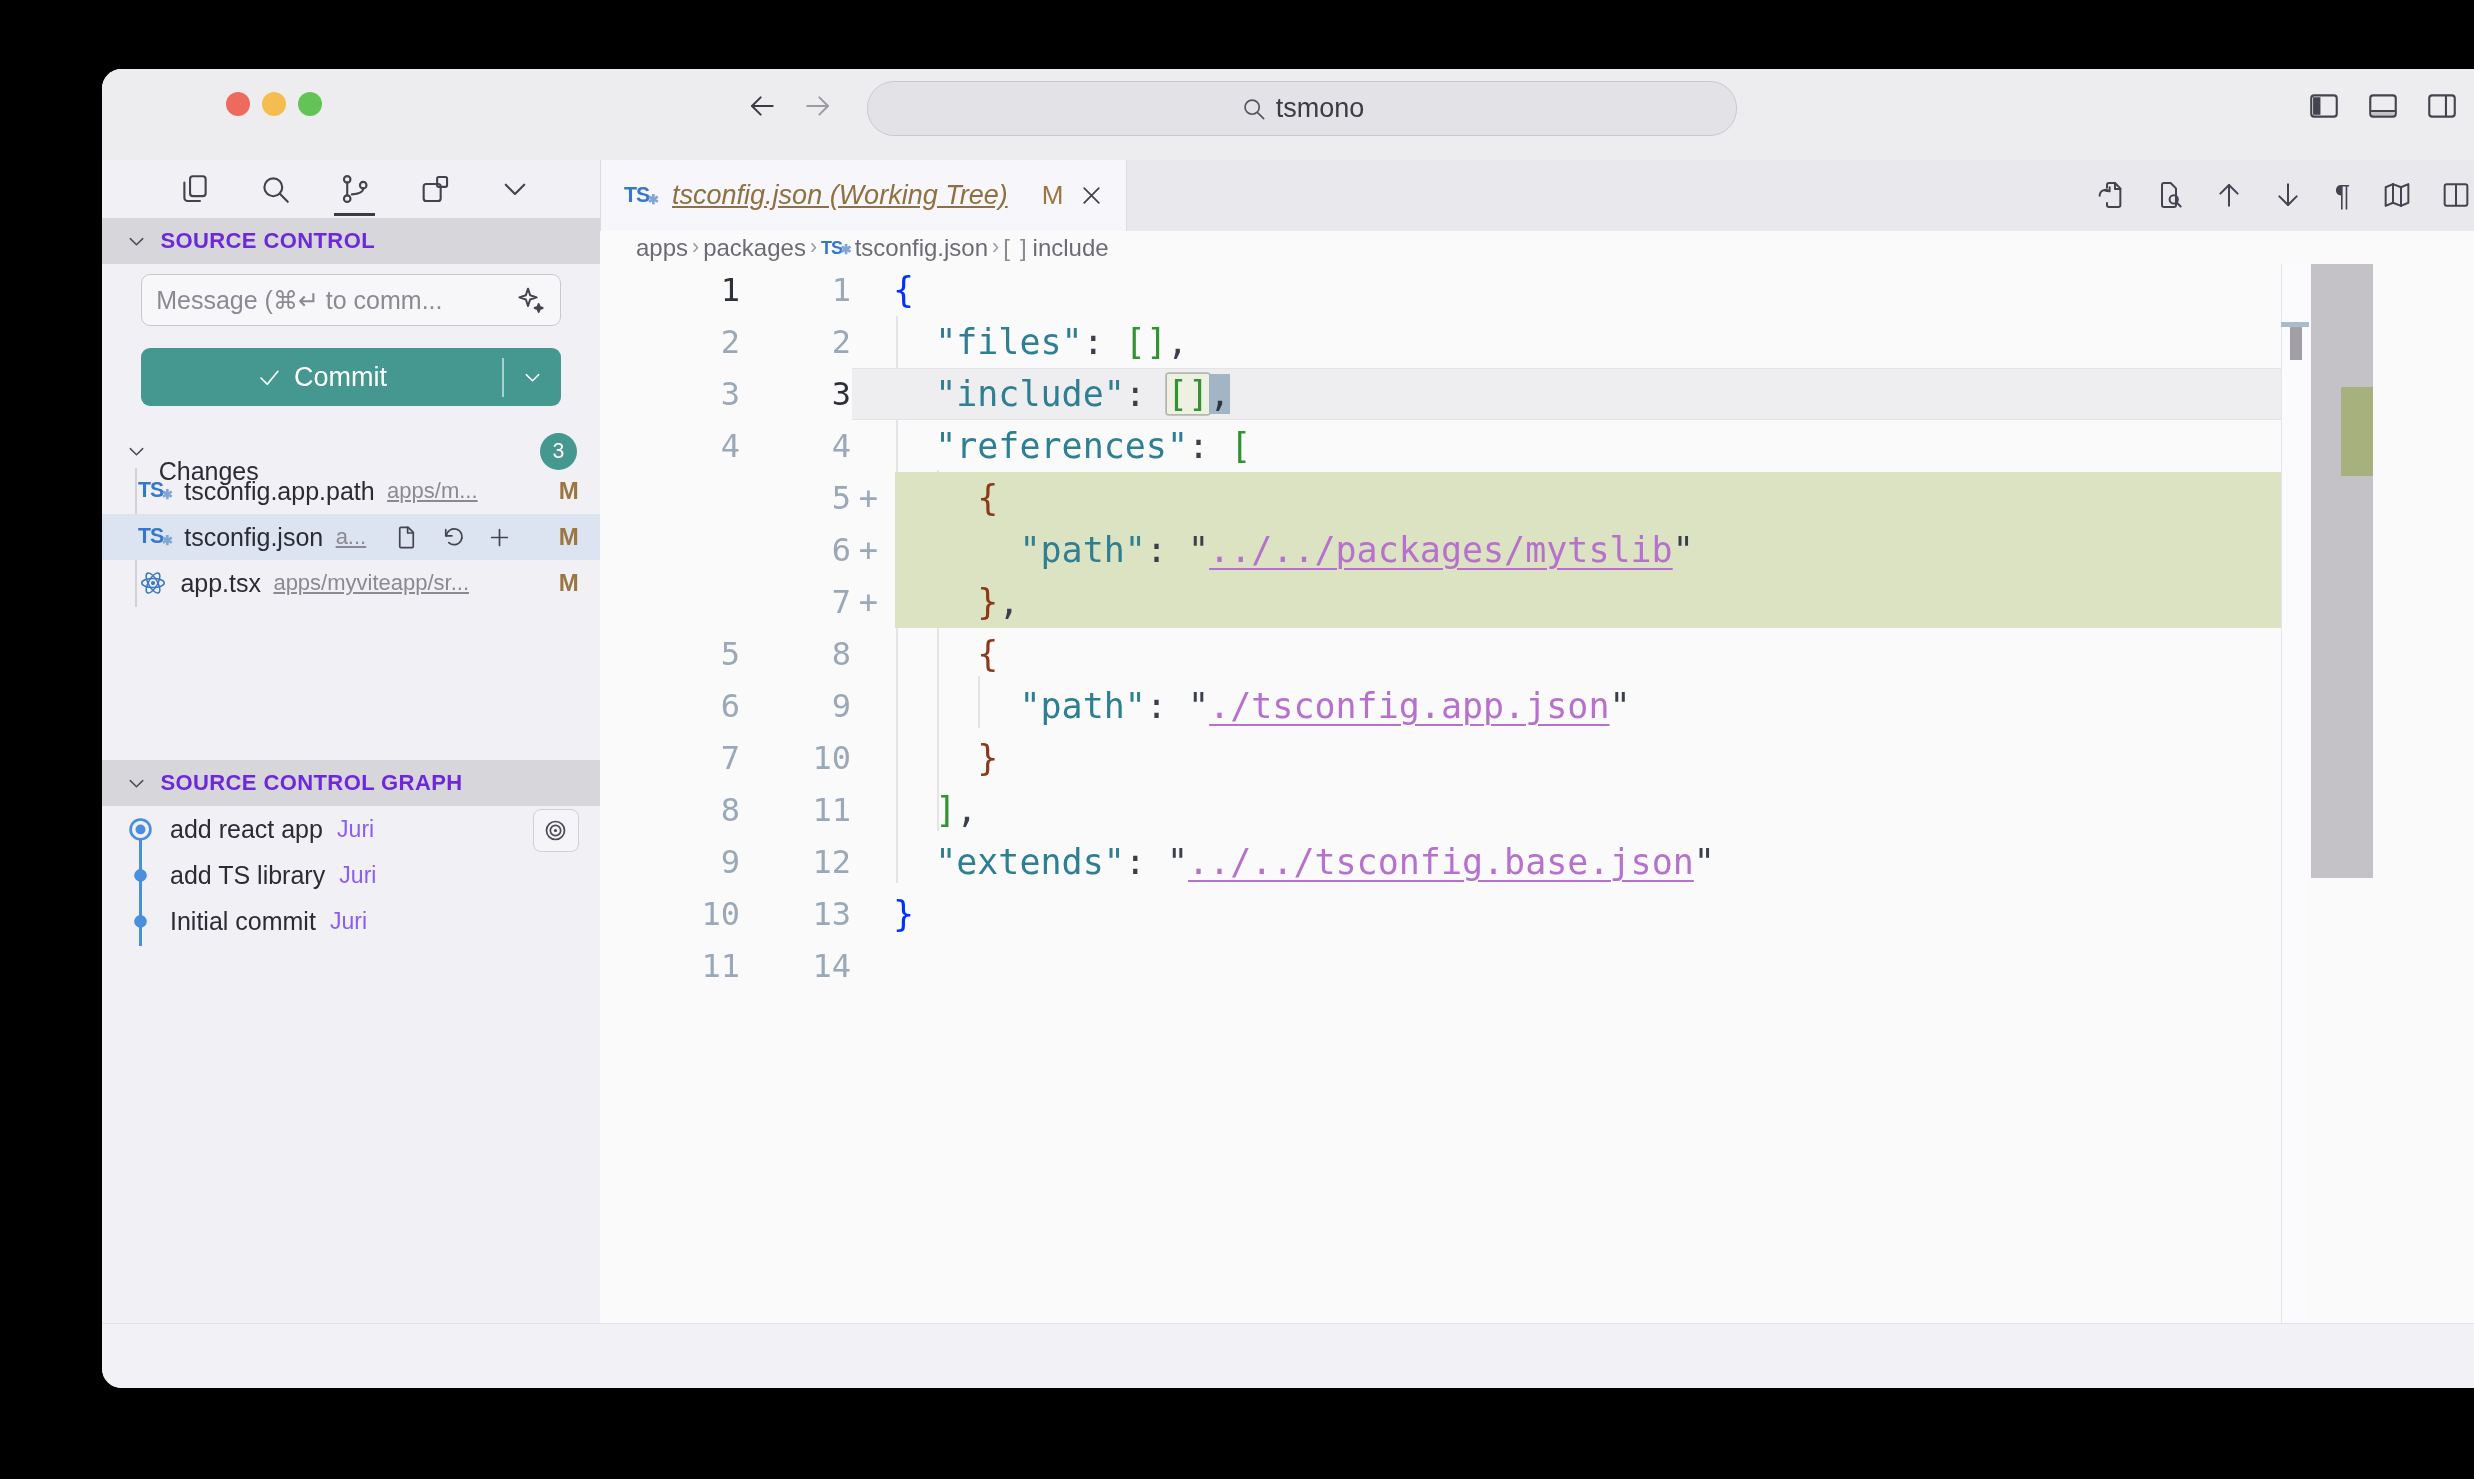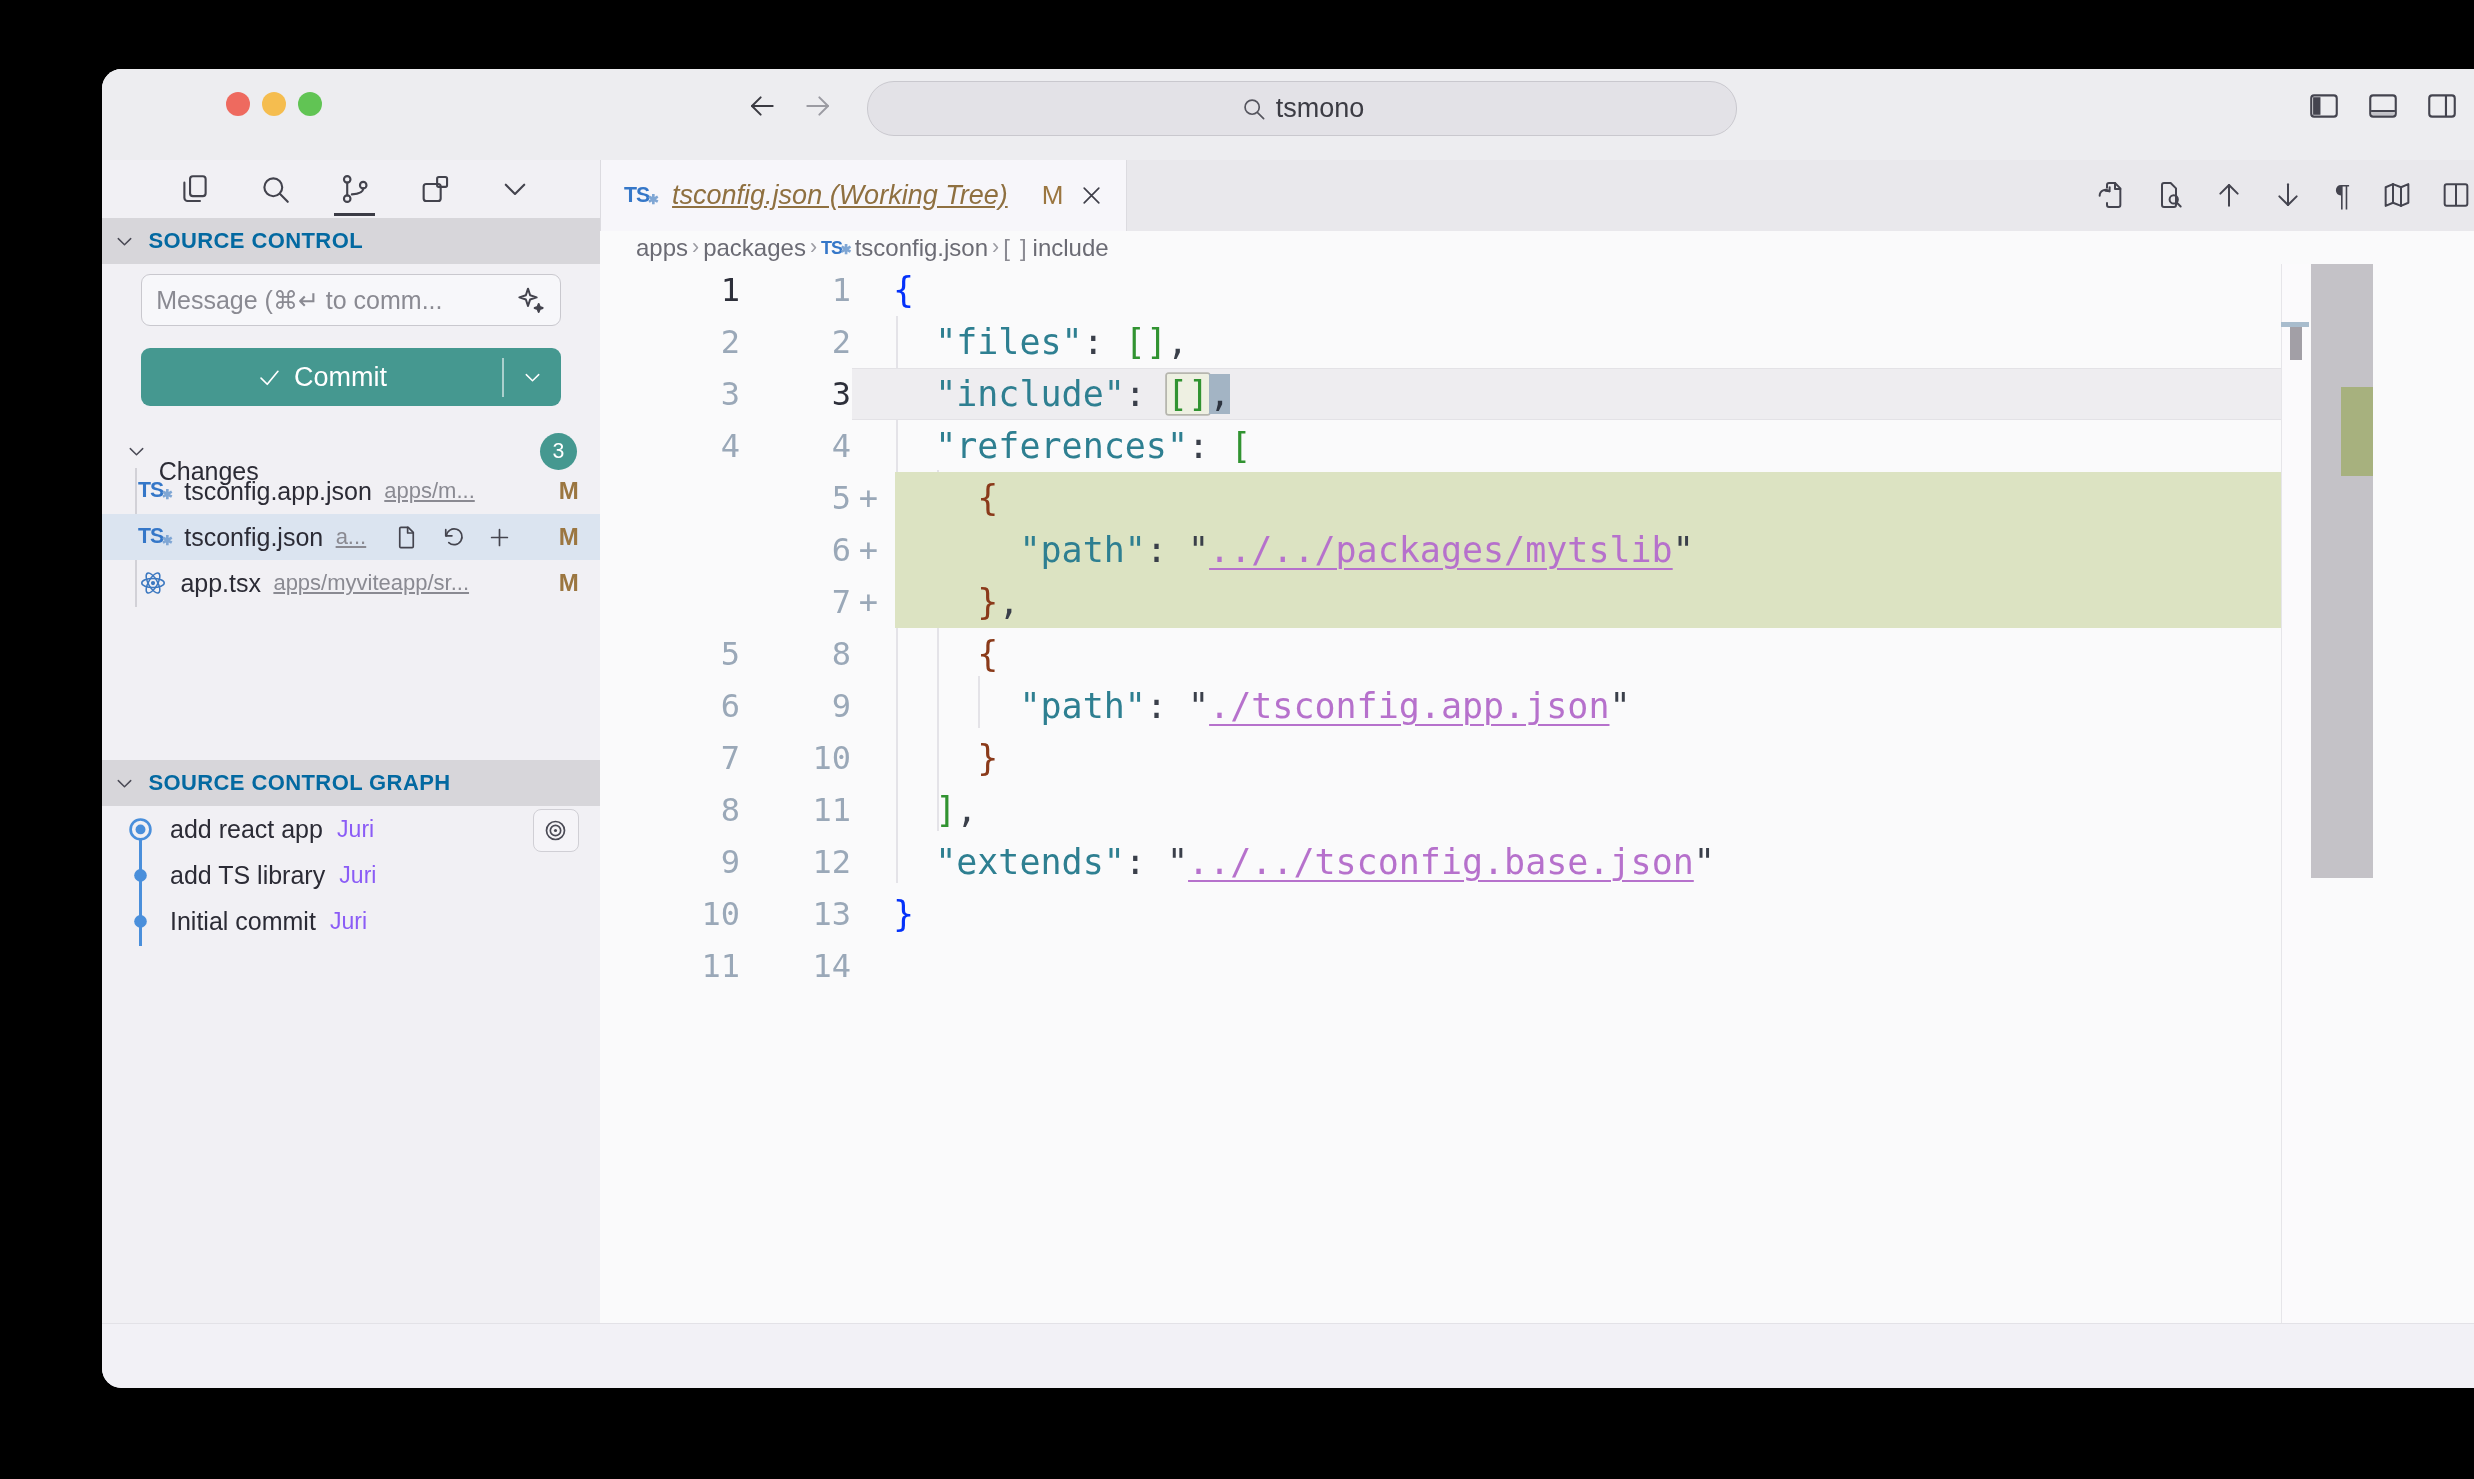--- a/index.html
+++ b/index.html
@@ -17,21 +17,21 @@
   .winicons{position:absolute;right:49px;top:19.6px;display:flex;gap:25px;color:#44444f;}
   .winicons .ic{width:34px;height:34px;}
   
   .sidebar{position:absolute;left:0;top:91px;width:498px;bottom:64px;background:#f1f0f4;
            border-right:0.9px solid #e2e1e5;}
   .activitybar{position:absolute;left:0;top:0;width:100%;height:58px;display:flex;align-items:center;
                gap:46px;padding-left:76px;color:#43434d;}
   .activitybar .ab-item{position:relative;width:34px;height:34px;}
   .ab-underline{position:absolute;left:-3.6px;bottom:-9.8px;width:41px;height:2.7px;background:#3b3b45;}
   .secthead{position:absolute;left:0;width:100%;height:46px;background:#d7d6da;display:flex;
-            align-items:center;gap:12.4px;padding-left:11px;box-sizing:border-box;color:#0369a1;
+            align-items:center;gap:12.4px;padding-left:23px;box-sizing:border-box;color:#6d28d9;
             font-size:22px;font-weight:bold;letter-spacing:0.4px;}
   .secthead .ic{width:23px;height:23px;color:#4a4a55;}
   .msgbox{position:absolute;left:39px;top:114px;width:420px;height:52px;background:#f7f7fa;
           border:1.8px solid #c9c8ce;border-radius:9px;box-sizing:border-box;font-size:25px;
           color:#2b2b35;padding:0 50px 0 14.2px;font-family:"Liberation Sans",sans-serif;}
   .msgbox::placeholder{color:#8a8a92;}
   .sparkle{position:absolute;left:412px;top:124px;width:32px;height:32px;color:#43434d;}
   .commitbtn{position:absolute;left:39px;top:188px;width:420px;height:58px;background:#459890;
              border-radius:9px;display:flex;align-items:center;color:#fff;font-size:27px;}
   .commitbtn .main{flex:1;display:flex;align-items:center;justify-content:center;gap:10.7px;}
@@ -244,21 +244,21 @@
               <path d="M5.5 9 12 15.5 18.5 9"></path>
             </svg>
           </span>
         <span class="lbl">Changes</span>
         <span class="badge">3</span>
       </div>
       <div class="indentline"></div>
       <div class="filelist" id="filelist">
           <div class="frow">
             <span class="tsicon">TS<span class="gear-dot">✱</span></span>
-            <span class="fname">tsconfig.app.json</span>
+            <span class="fname">tsconfig.app.path</span>
             <span class="fdesc">apps/m...</span>
             <span class="mbadge">M</span>
           </div>
           <div class="frow sel">
             <span class="tsicon">TS<span class="gear-dot">✱</span></span>
             <span class="fname">tsconfig.json</span>
             <span class="fdesc">a...</span>
             <span class="facts">
               <span class="ic">
                 <svg viewBox="0 0 24 24" fill="none" stroke="currentColor" stroke-width="1.5" stroke-linecap="round" stroke-linejoin="round">

